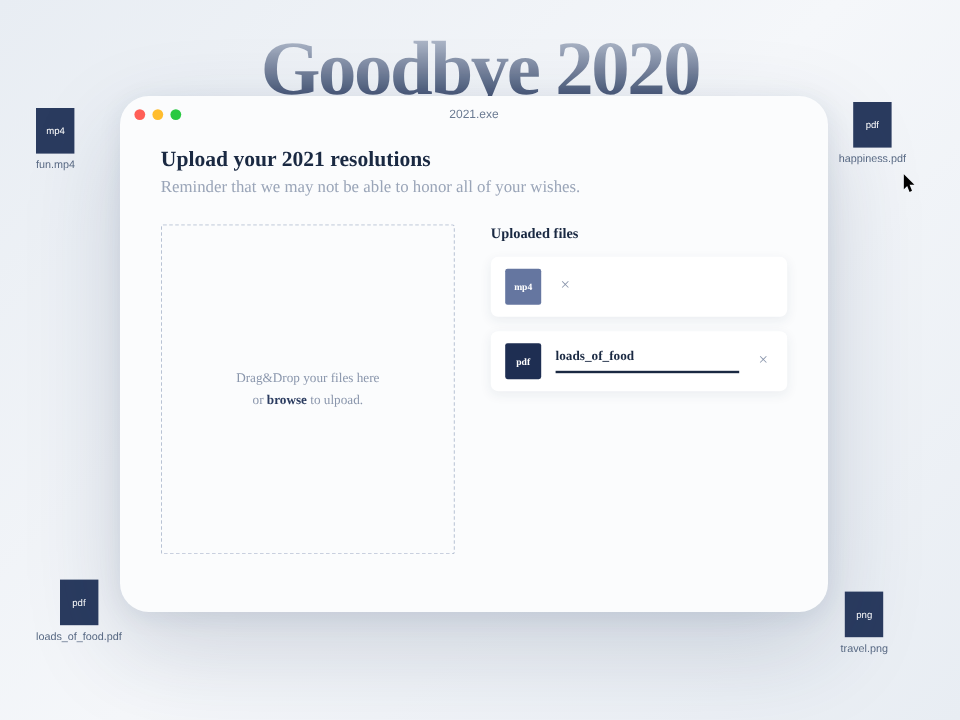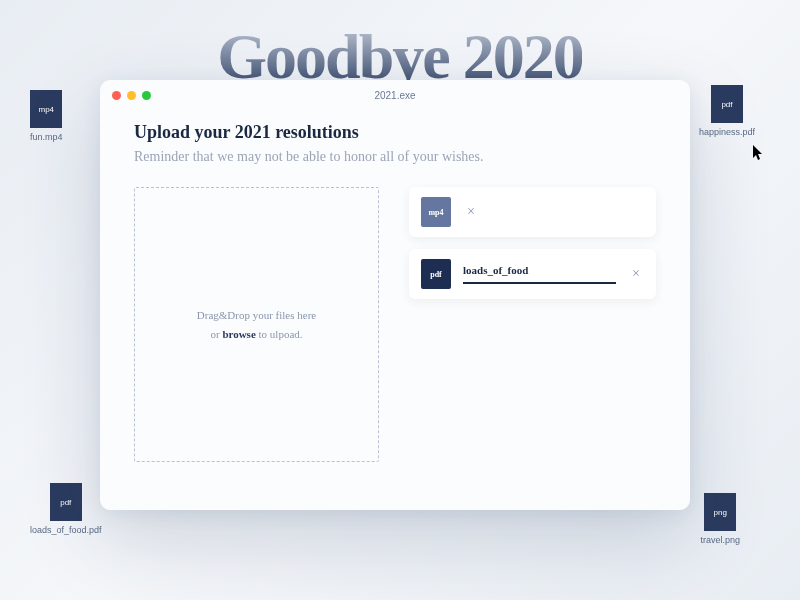--- a/index.html
+++ b/index.html
@@ -56,21 +56,21 @@
   top: 145px; right: 35px;
   font-size: 14px;
   z-index: 3;
 }
 .window {
   position: absolute;
   top: 80px; left: 100px;
   width: 590px;
   height: 430px;
   background: #fbfcfd;
-  border-radius: 10px;
+  border-radius: 24px;
   box-shadow: 0 30px 80px rgba(30,50,90,0.18), 0 4px 20px rgba(30,50,90,0.08);
   z-index: 2;
 }
 .titlebar {
   height: 30px;
   display: flex;
   align-items: center;
   position: relative;
   padding: 0 12px;
 }
@@ -216,20 +216,21 @@
     <div class="heading">Upload your 2021 resolutions</div>
     <div class="subheading">Reminder that we may not be able to honor all of your wishes.</div>
     <div class="cols">
       <div class="dropzone">
         <div>
           <span>Drag&amp;Drop your files here</span><br>
           <span>or </span><span class="browse">browse</span><span> to ulpoad.</span>
         </div>
       </div>
       <div class="files-col">
+        <div class="files-heading">Uploaded files</div>
 
         <div class="file-card">
           <div class="file-badge b-mp4">mp4</div>
           <div class="file-action">×</div>
         </div>
 
         <div class="file-card">
           <div class="file-badge b-pdf">pdf</div>
           <div class="file-info">
             <div class="file-name">loads_of_food</div>

